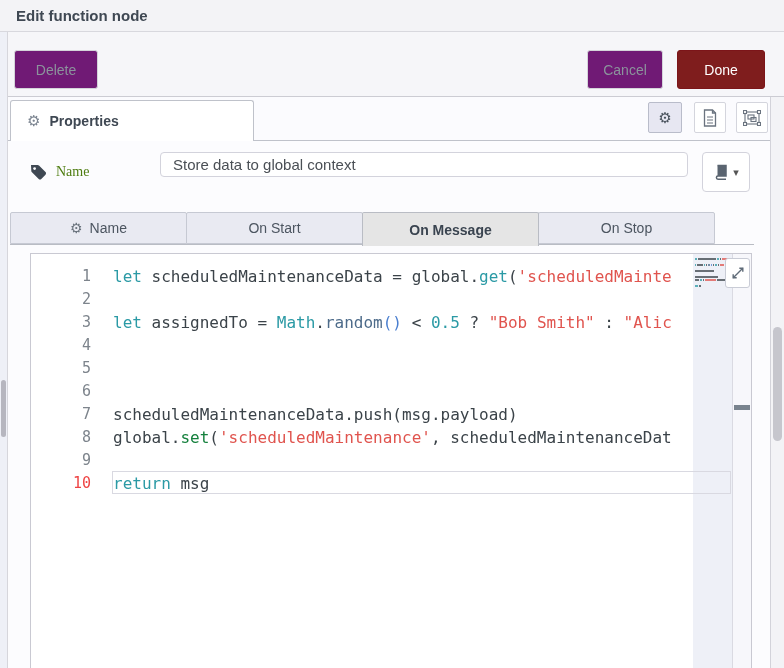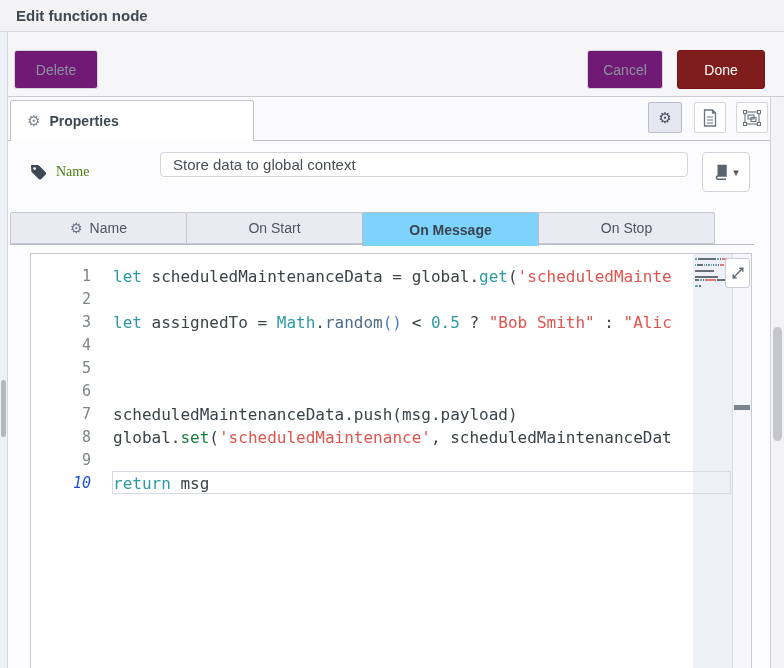--- a/index.html
+++ b/index.html
@@ -67,21 +67,21 @@
               gap:4px; cursor:pointer; color:#5a6470; }
   .book-btn .caret { font-size:11px; color:#555; }
 
   
   .ftabs { position:absolute; top:70px; left:2px; height:33px; display:flex; }
   .ftab { width:177px; height:32px; margin-right:-1px; background:#e9eaf2;
           border:1px solid #c6c9d3; display:flex; align-items:center;
           justify-content:center; gap:7px; font-size:14px; color:#4c5560;
           cursor:pointer; border-radius:2px 2px 0 0; }
   .ftab .gear { color:#6a737d; font-size:14px; }
-  .ftab.active { background:#7dd3fc; border-color:#b9bcc4; border-bottom:none;
+  .ftab.active { background:#e5e5e5; border-color:#b9bcc4; border-bottom:none;
           height:34px; font-weight:bold; color:#3a4450; z-index:3;
           position:relative; }
   .ftab-underline { position:absolute; top:102px; left:2px; width:744px;
           height:1px; background:#b9bcc4; }
 
   
   .editor { position:absolute; left:22px; top:111px; width:722px; bottom:-3px;
             background:#fff; border:1px solid #c9c9d2; overflow:hidden; }
   .lines { position:absolute; top:11px; left:0; right:19px; z-index:2; }
   .row { position:relative; height:23px; line-height:23px; white-space:pre;
@@ -191,21 +191,21 @@
       <div class="lines" id="code-lines">
           <div class="row"><span class="ln" style="color: rgb(125, 132, 140);">1</span><span style="color: rgb(43, 154, 165);">let</span><span style="color: rgb(59, 67, 73);"> scheduledMaintenanceData = global.</span><span style="color: rgb(43, 154, 165);">get</span><span style="color: rgb(59, 67, 73);">(</span><span style="color: rgb(224, 84, 78);">'scheduledMainte</span></div>
           <div class="row"><span class="ln" style="color: rgb(125, 132, 140);">2</span></div>
           <div class="row"><span class="ln" style="color: rgb(125, 132, 140);">3</span><span style="color: rgb(43, 154, 165);">let</span><span style="color: rgb(59, 67, 73);"> assignedTo = </span><span style="color: rgb(43, 154, 165);">Math</span><span style="color: rgb(59, 67, 73);">.</span><span style="color: rgb(77, 107, 138);">random</span><span style="color: rgb(74, 127, 208);">()</span><span style="color: rgb(59, 67, 73);"> &lt; </span><span style="color: rgb(43, 154, 165);">0.5</span><span style="color: rgb(59, 67, 73);"> ? </span><span style="color: rgb(224, 84, 78);">"Bob Smith"</span><span style="color: rgb(59, 67, 73);"> : </span><span style="color: rgb(224, 84, 78);">"Alic</span></div>
           <div class="row"><span class="ln" style="color: rgb(125, 132, 140);">4</span></div>
           <div class="row"><span class="ln" style="color: rgb(125, 132, 140);">5</span></div>
           <div class="row"><span class="ln" style="color: rgb(125, 132, 140);">6</span></div>
           <div class="row"><span class="ln" style="color: rgb(125, 132, 140);">7</span><span style="color: rgb(59, 67, 73);">scheduledMaintenanceData.push(msg.payload)</span></div>
           <div class="row"><span class="ln" style="color: rgb(125, 132, 140);">8</span><span style="color: rgb(59, 67, 73);">global.</span><span style="color: #15803d;">set</span><span style="color: rgb(59, 67, 73);">(</span><span style="color: rgb(224, 84, 78);">'scheduledMaintenance'</span><span style="color: rgb(59, 67, 73);">, scheduledMaintenanceDat</span></div>
           <div class="row"><span class="ln" style="color: rgb(125, 132, 140);">9</span></div>
-          <div class="row"><span class="ln" style="color: #1d4ed8; font-style: italic;">10</span><span style="color: rgb(43, 154, 165);">return</span><span style="color: rgb(59, 67, 73);"> msg</span></div>
+          <div class="row"><span class="ln" style="color: #ef4444;">10</span><span style="color: rgb(43, 154, 165);">return</span><span style="color: rgb(59, 67, 73);"> msg</span></div>
         </div>
       <div class="minimap-col">
         <div class="minimap" id="minimap">
             <div class="mrow">
               <span class="mseg" style="width: 2px; background: rgb(43, 154, 165);"></span>
               <span class="mseg" style="width: 19px; background: rgb(59, 67, 73);"></span>
               <span class="mseg" style="width: 2px; background: rgb(43, 154, 165);"></span>
               <span class="mseg" style="width: 1px; background: rgb(59, 67, 73);"></span>
               <span class="mseg" style="width: 9px; background: rgb(224, 84, 78);"></span>
             </div>

